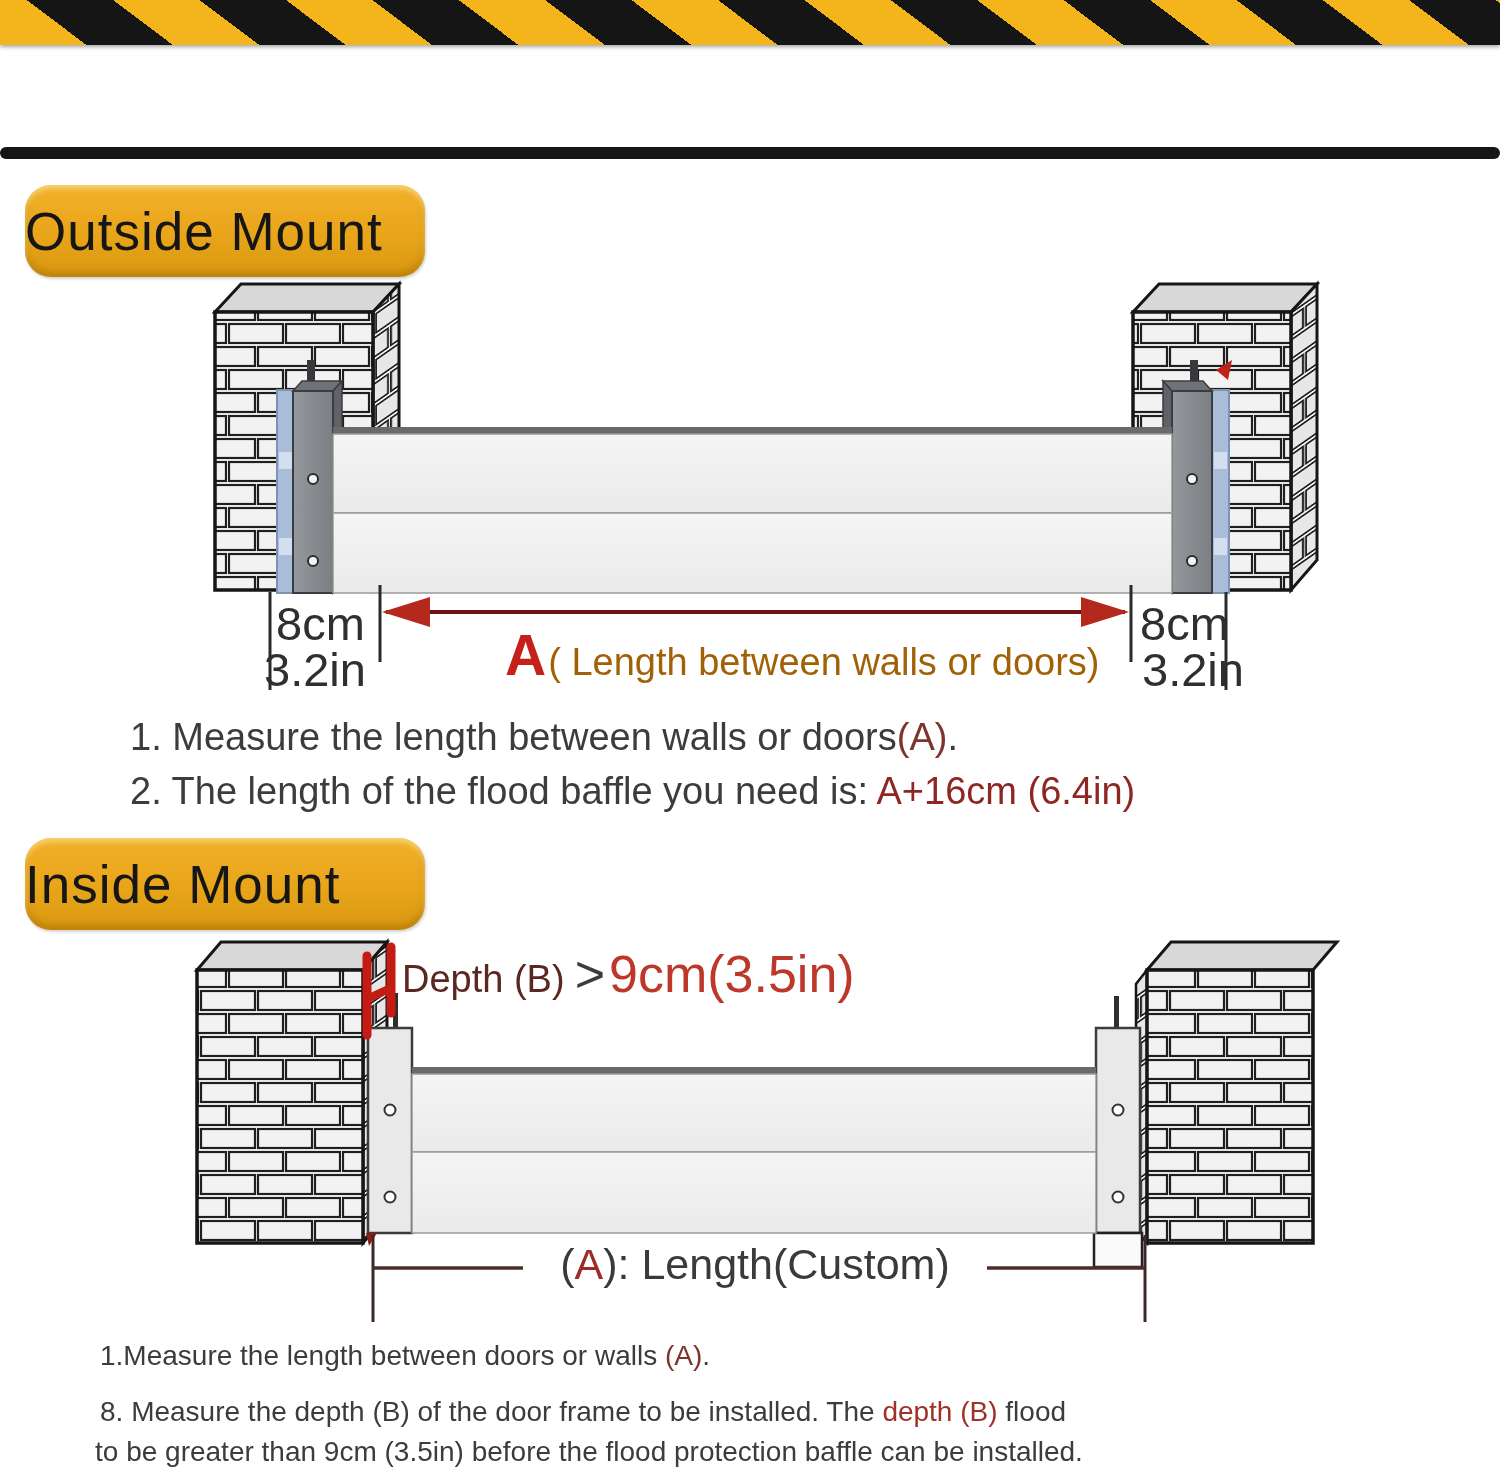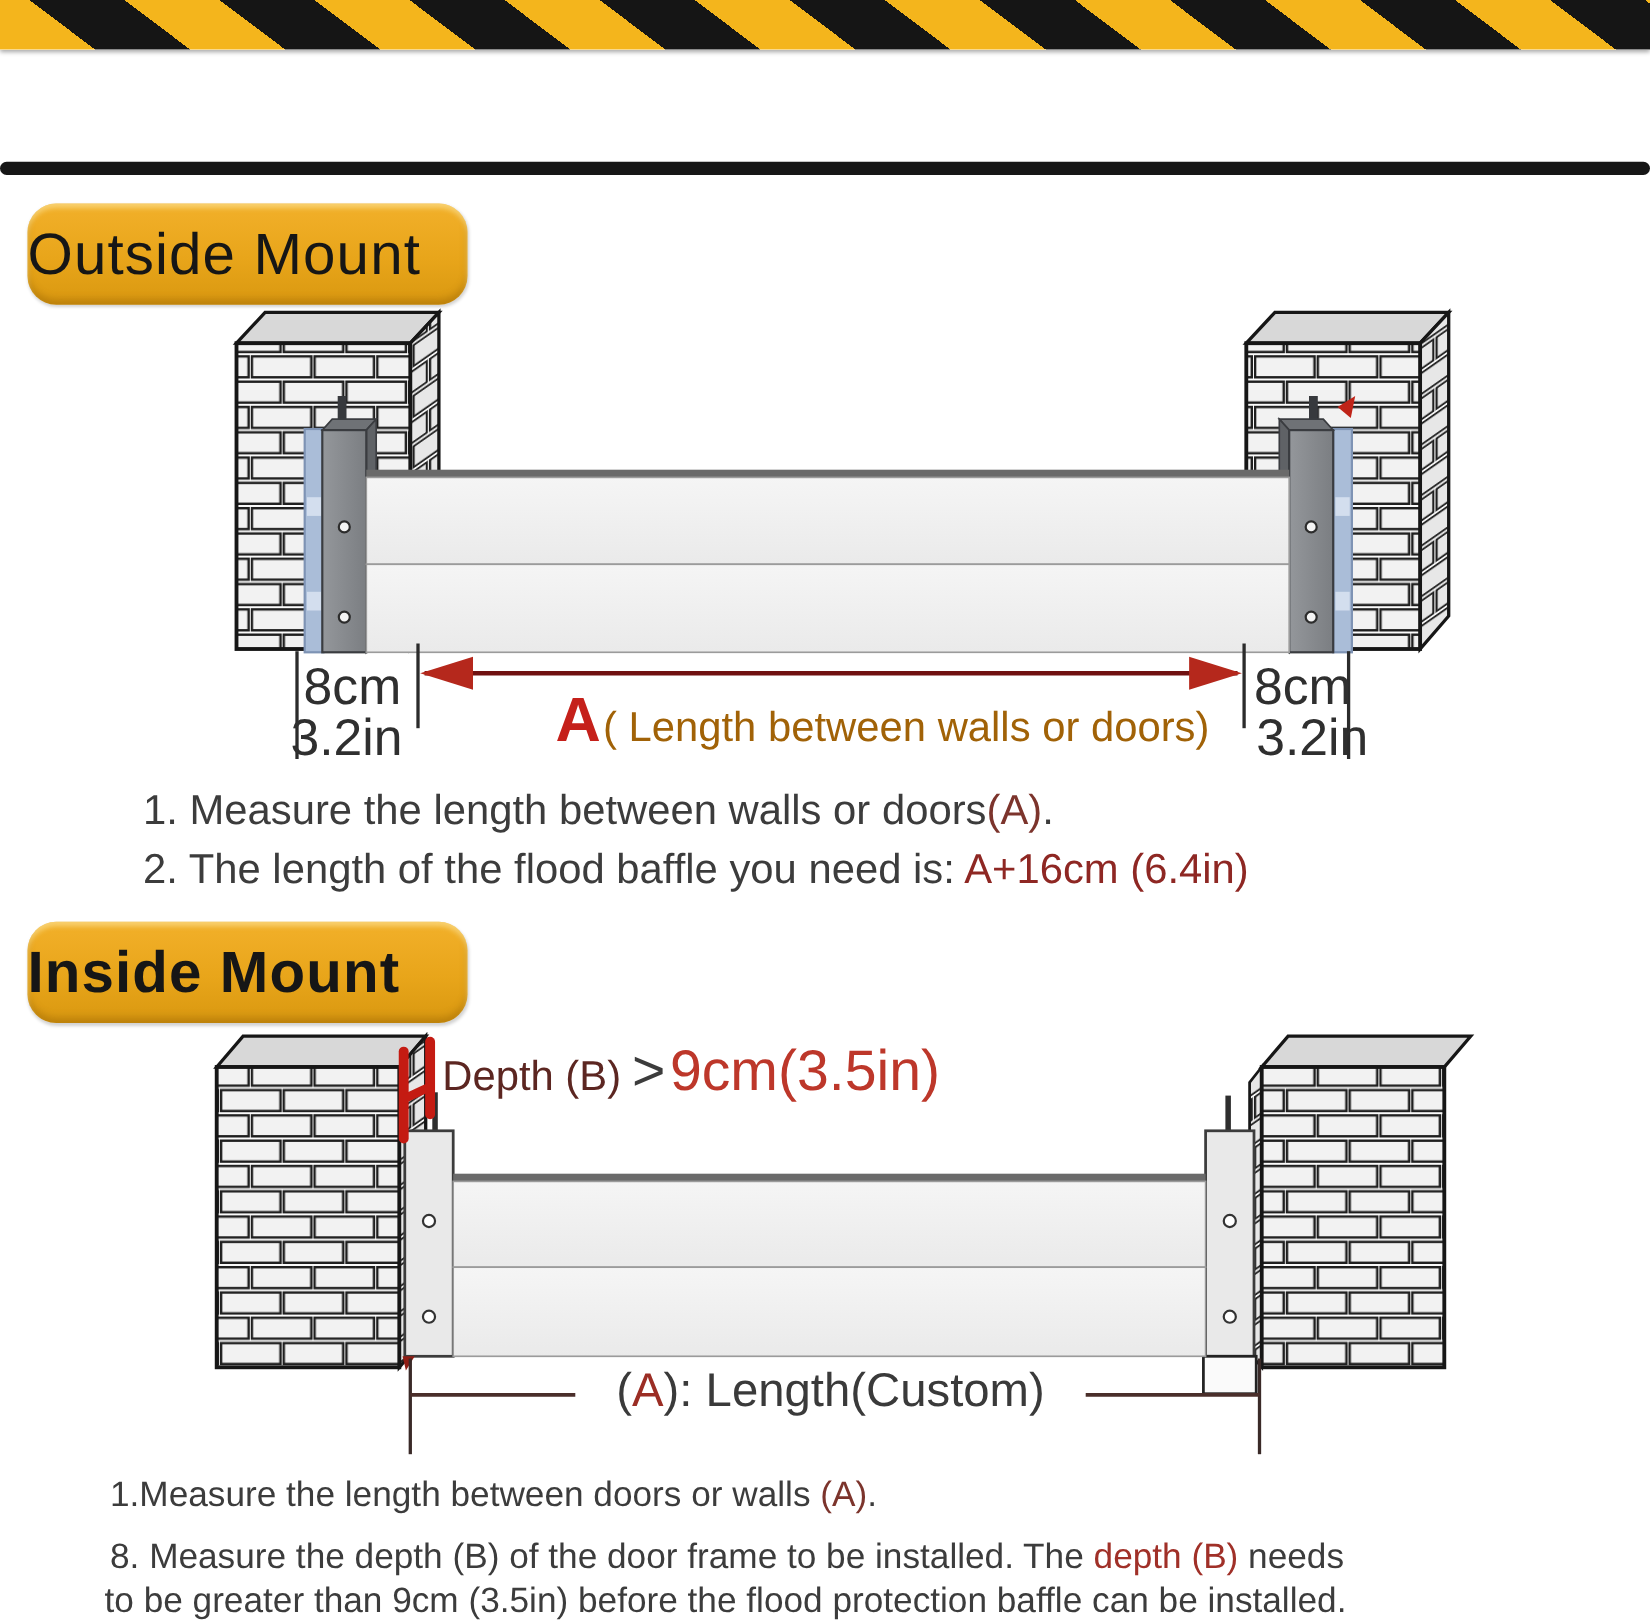--- a/index.html
+++ b/index.html
@@ -25,29 +25,29 @@
   }
   
   .badge{
     position:absolute;left:25px;width:400px;height:92px;border-radius:26px;
     background:linear-gradient(180deg,#f2b02a 0%,#e8a51a 55%,#d99810 100%);
     box-shadow:inset 0 4px 5px rgba(255,236,170,.55), inset 0 -5px 7px rgba(135,85,0,.35), 1px 2px 3px rgba(0,0,0,.18);
     display:flex;align-items:center;
     font-size:53px;color:#161616;letter-spacing:1px;
   }
   .badge-outside{top:185px;}
-  .badge-inside{top:838px;font-weight:bold;}
+  .badge-inside{top:838px;}
   
   .lbl{position:absolute;white-space:nowrap;z-index:5;color:#2f2f2f;}
   .measure-num{font-size:47px;color:#2f2f2f;}
   .span-label{left:505px;top:622px;display:flex;align-items:baseline;}
   .span-label .big-a{font-size:57px;font-weight:bold;color:#c5201a;margin-right:2px;}
   .span-label .rest{font-size:38px;color:#a16207;}
   .instr{font-size:38px;color:#3c3c3c;}
-  .instr-sm{font-size:32px;color:#3c3c3c;}
+  .instr-sm{font-size:28px;color:#3c3c3c;}
   .hl-soft{color:#7c342c;}
   .hl-red{color:#8e2723;}
   .hl-red2{color:#a03028;}
   .depth-label{left:402px;top:944px;display:flex;align-items:baseline;}
   .depth-label .dname{font-size:38px;color:#5c2621;margin-right:10px;}
   .depth-label .dop{font-size:52px;color:#3c3c3c;margin-right:4px;}
   .depth-label .dval{font-size:52px;color:#bd372a;text-align:right;}
   .length-label{left:540px;top:1240px;width:430px;text-align:center;font-size:43px;color:#3a3a3a;}
   .length-label .la{color:#9b2d24;}
   svg.diagram{position:absolute;left:0;top:0;z-index:1;}
@@ -236,17 +236,17 @@
   </div>
 
   <div class="lbl length-label">
     <span>(</span><span class="la">A</span><span>): Length(Custom)</span>
   </div>
 
   <div class="lbl instr-sm" style="left:100px;top:1340px;">
     <span>1.Measure the length between doors or walls </span><span class="hl-soft">(A)</span><span>.</span>
   </div>
   <div class="lbl instr-sm" style="left:100px;top:1396px;">
-    <span>8. Measure the depth (B) of the door frame to be installed. The </span><span class="hl-red2">depth (B)</span><span> needs</span>
+    <span>8. Measure the depth (B) of the door frame to be installed. The </span><span class="hl-red2">depth (B)</span><span> flood</span>
   </div>
   <div class="lbl instr-sm" style="left:95px;top:1436px;">to be greater than 9cm (3.5in) before the flood protection baffle can be installed.</div>
 
 </div>
 
 </body></html>

